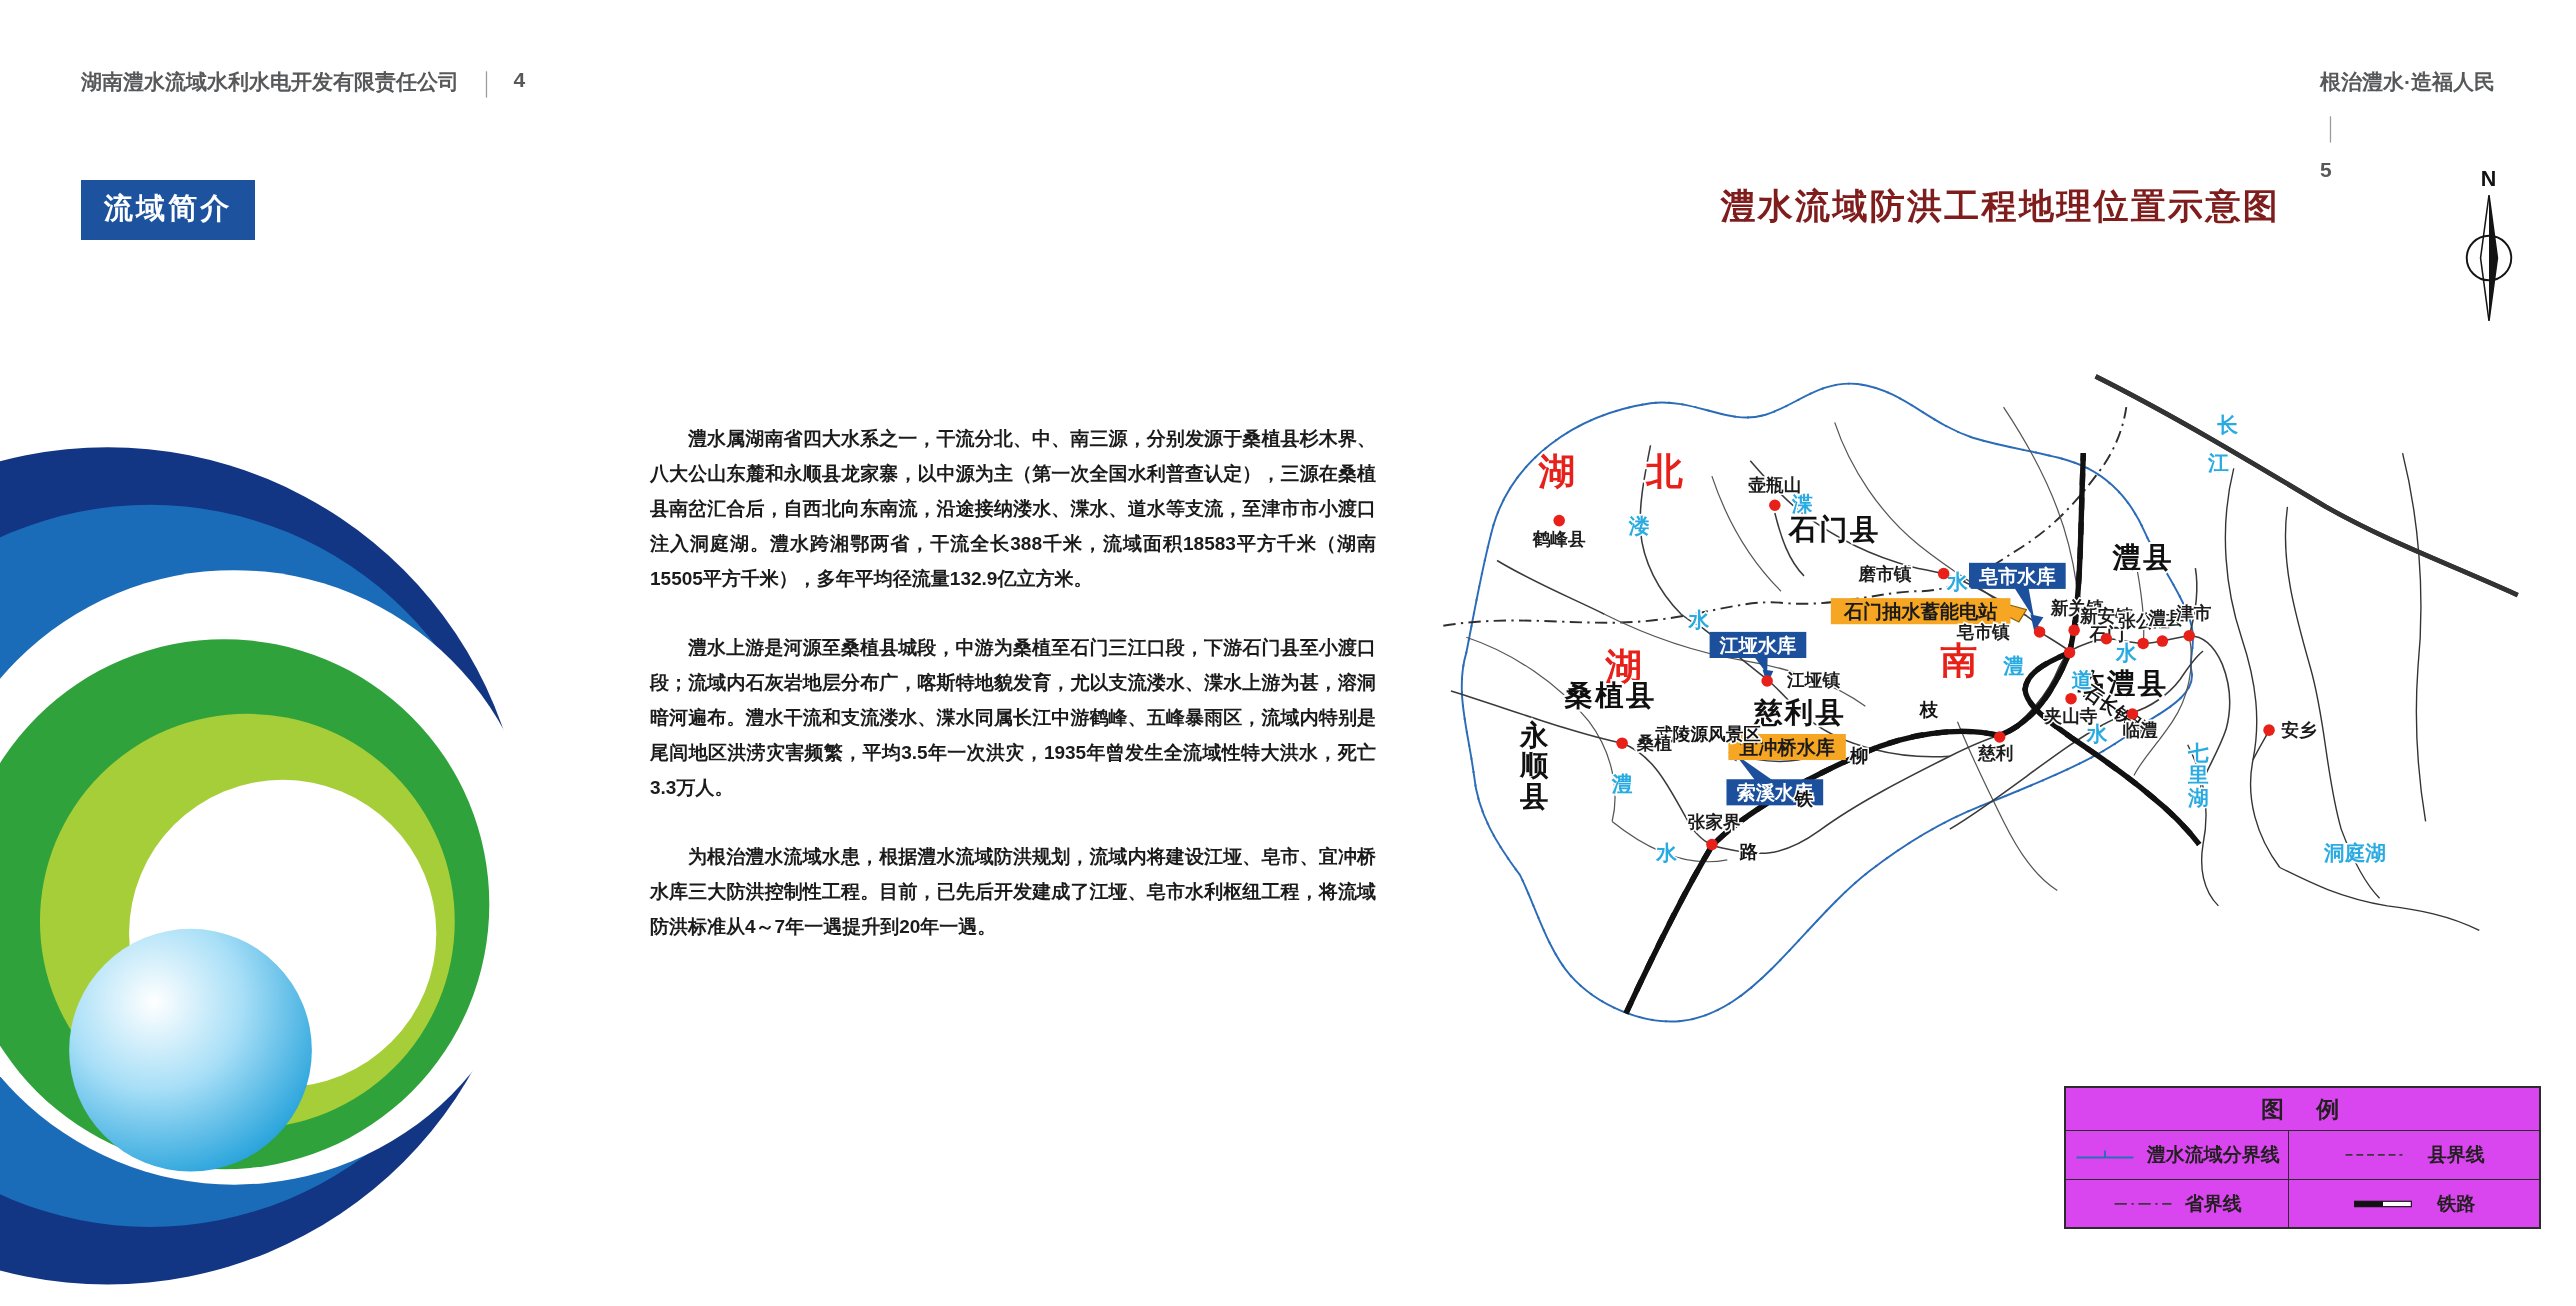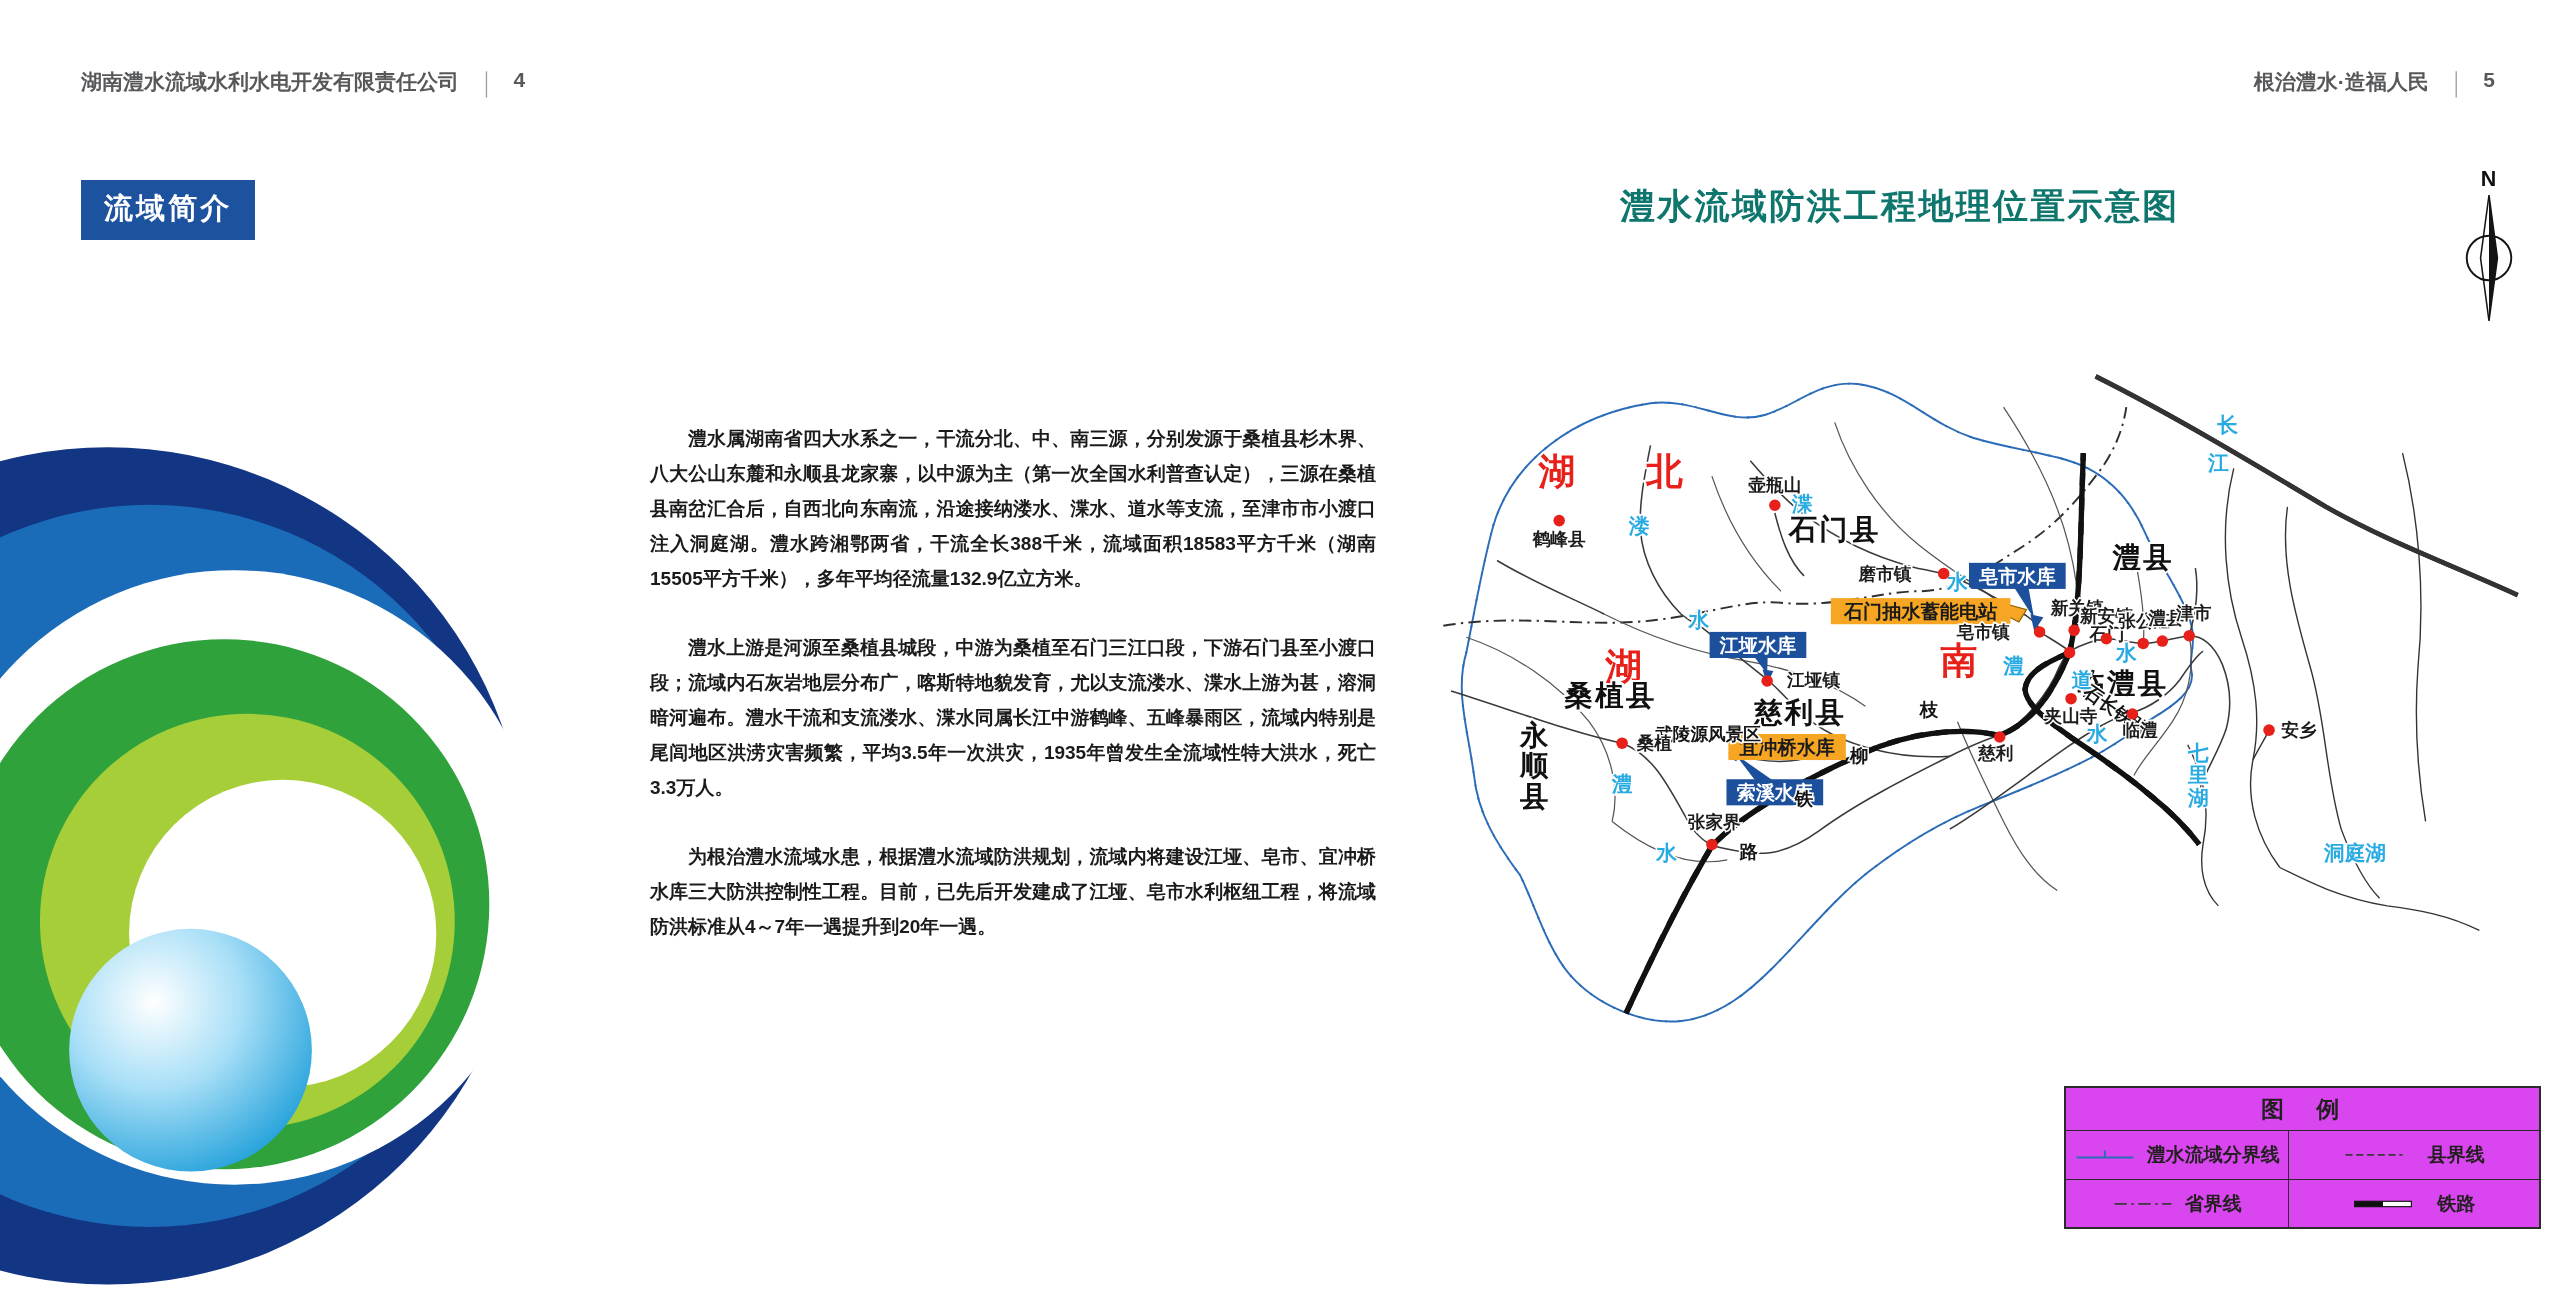--- a/index.html
+++ b/index.html
@@ -2,35 +2,35 @@
 <html style="font-size:12.3px"><head>
 <meta charset="utf-8">
 <style>
   html,body{margin:0;padding:0;background:#888;}
   *{box-sizing:border-box;}
   .spread{position:relative;width:2576px;height:1306px;background:#fff;overflow:hidden;
           font-family:"Liberation Sans","DejaVu Sans",sans-serif;color:#231f20;}
   
   .hdr{position:absolute;top:68px;font-size:21px;font-weight:700;color:#57585a;display:flex;align-items:flex-start;gap:17px;}
   .hdr-left{left:81px;}
-  .hdr-right{right:81px;}
+  .hdr-right{right:81px;flex-direction:column;}
   .hdr .sep{color:#9a9b9d;font-weight:400;transform:scaleY(1.25);}
   .hdr .pg{color:#57585a;}
   
   .badge{position:absolute;left:81px;top:180px;background:#1c529e;color:#fff;
          font-size:29px;font-weight:700;letter-spacing:3.1px;padding:9.2px 23px 10.7px;}
   
   .bodytext{position:absolute;left:650px;top:421px;width:726px;font-size:19px;line-height:35px;
             font-weight:700;color:#1b1b1b;text-align:justify;}
   .bodytext p{margin:0 0 34px;text-indent:2em;}
   
   .logo{position:absolute;left:0;top:405px;}
   
-  .map-title{position:absolute;left:1620px;top:183px;width:660px;text-align:left;
-             font-size:35px;font-weight:700;color:#0f766e;letter-spacing:2.3px;}
+  .map-title{position:absolute;left:1620px;top:183px;width:660px;text-align:right;
+             font-size:35px;font-weight:700;color:#7f1d1d;letter-spacing:2.3px;}
   .compass{position:absolute;left:2454px;top:167px;width:69px;text-align:center;}
   .compass .n{font-size:21.5px;font-weight:700;color:#111;}
   .mapsvg{position:absolute;left:1420px;top:361px;}
   
   .legend{position:absolute;left:2064px;top:1086px;width:477px;border:2.3px solid #2b2b2b;background:#d946ef;}
   .legend .ttl{height:43px;display:flex;align-items:center;justify-content:center;
                font-size:23px;font-weight:700;letter-spacing:4.6px;border-bottom:1.5px solid #2b2b2b;}
   .legend .grid{display:grid;grid-template-columns:47% 53%;}
   .legend .cell{height:48px;display:flex;align-items:center;justify-content:center;gap:12.3px;
                 font-size:19px;font-weight:700;}

